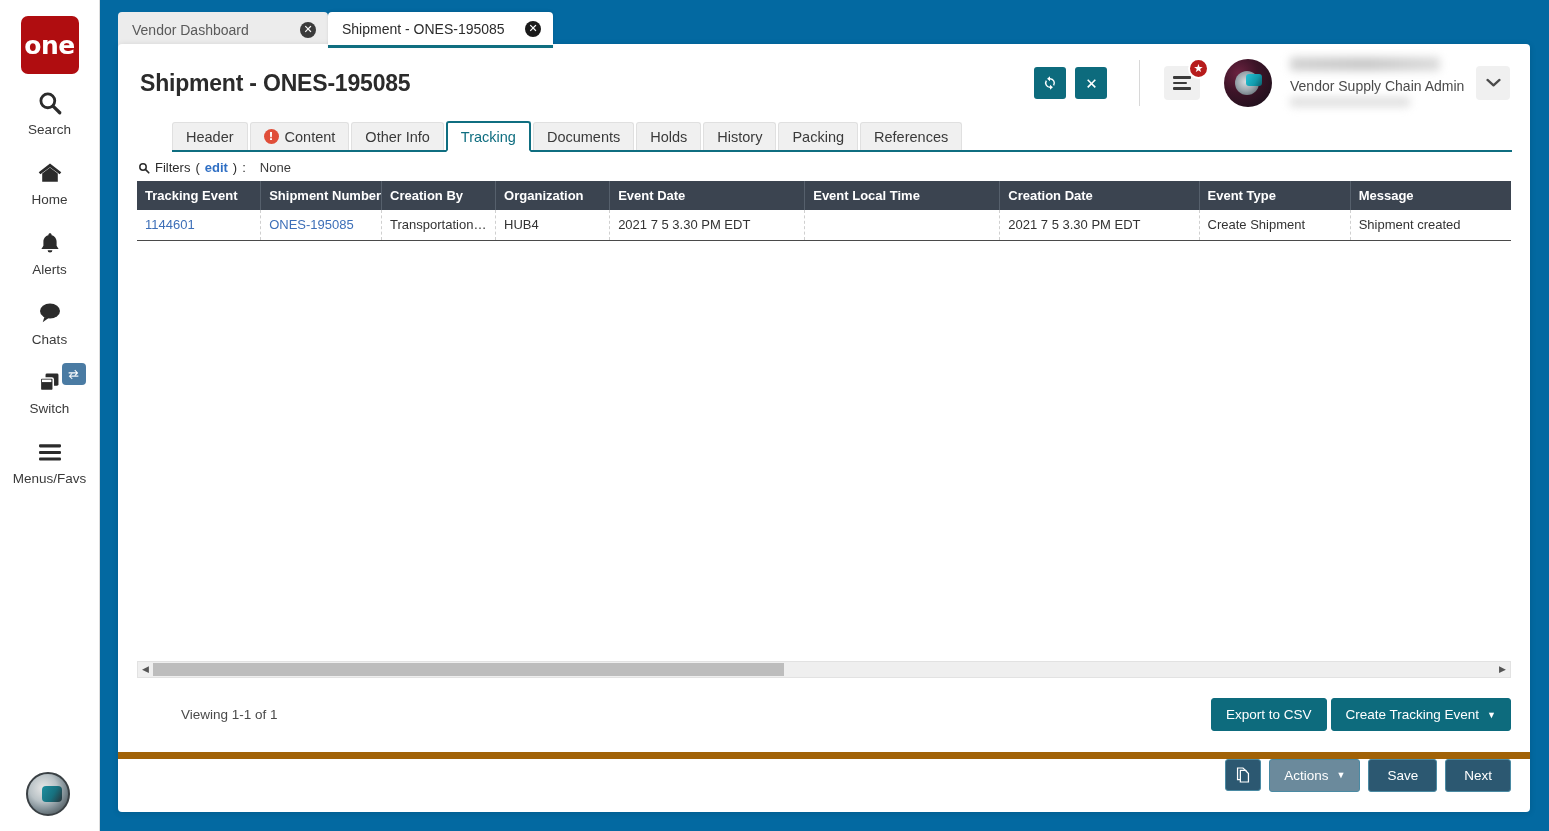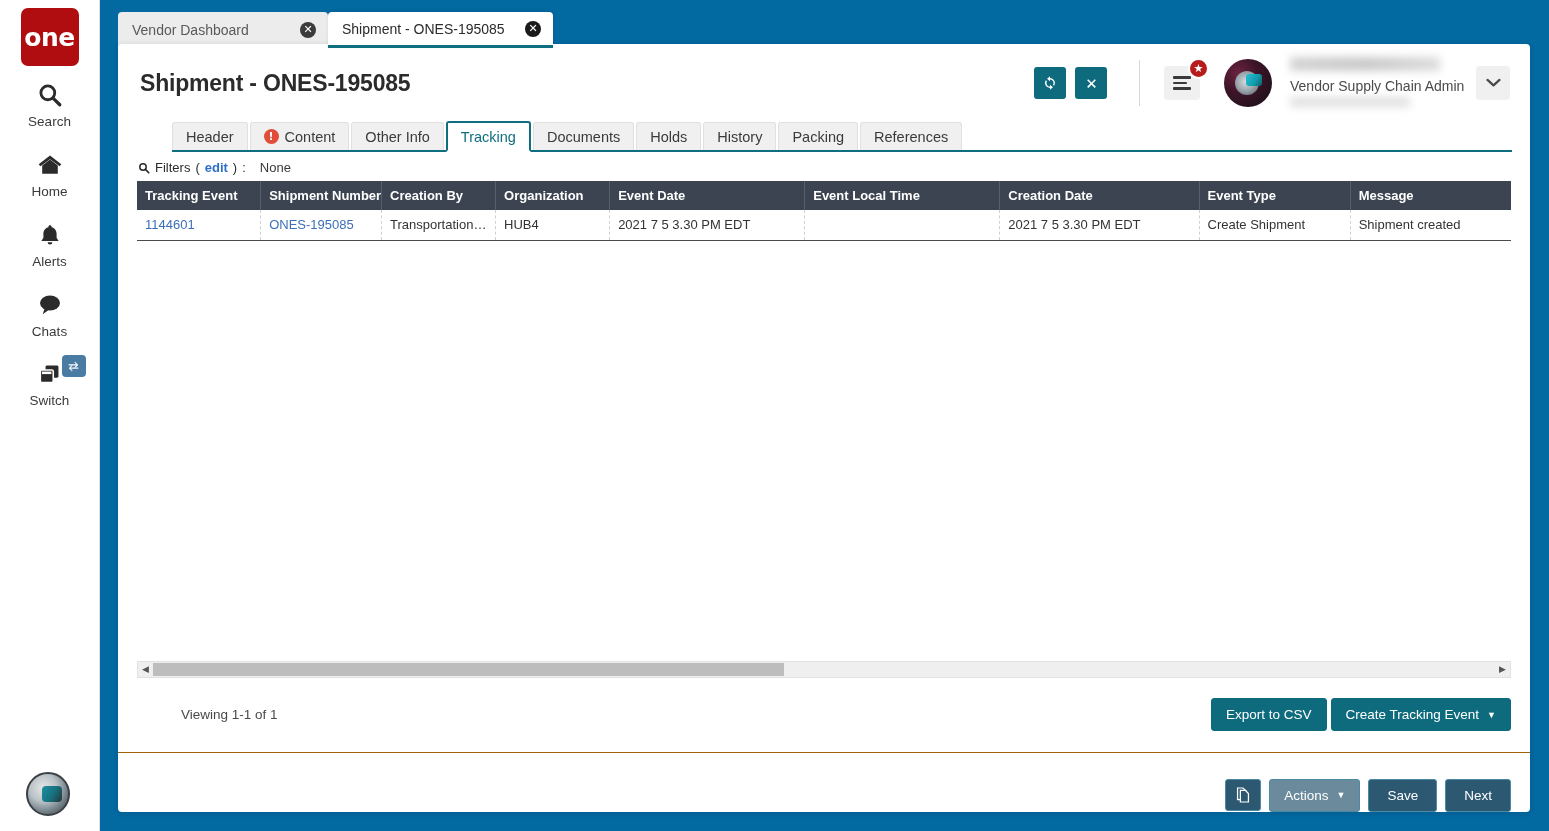--- a/index.html
+++ b/index.html
@@ -15,21 +15,21 @@
   .sidebar {
     width: 100px; height: 831px;
     background: #ffffff;
     border-right: 1px solid #dcdcdc;
     display: flex; flex-direction: column; align-items: center;
     flex: 0 0 100px;
     position: relative;
     z-index: 5;
   }
   .logo {
-    width: 58px; height: 58px; margin-top: 8px;
+    width: 58px; height: 58px; margin-top: 16px;
     background: #b00d10; border-radius: 7px;
     display: flex; align-items: center; justify-content: center;
     color: #fff; font-size: 25px; font-weight: 700; letter-spacing: -0.5px;
     font-family: "DejaVu Sans", sans-serif;
   }
   .nav-item {
     width: 100px; padding: 12px 0 6px 0;
     display: flex; flex-direction: column; align-items: center;
     cursor: pointer; position: relative;
   }
@@ -236,22 +236,22 @@
   .viewing { font-size: 13.5px; color: #4a4a4a; margin-left: 44px; }
   .row-viewing .r { margin-left: auto; display: flex; gap: 4px; }
   .btn-teal {
     background: #0d6b7d; color: #fff; border: 1px solid #0d6b7d;
     font-size: 13.5px; padding: 8px 14px; border-radius: 3px; cursor: pointer;
     display: flex; align-items: center; gap: 8px;
   }
 
   
   .footer {
-    border-top: 1px solid #a16207; height: 60px;
-    display: flex; align-items: flex-end; padding: 0 19px;
+    border-top: 7px solid #a16207; height: 60px;
+    display: flex; align-items: flex-start; padding: 0 19px;
   }
   .footer .r { margin-left: auto; display: flex; gap: 8px; align-items: center; }
   .btn-navy {
     background: #2c5871; color: #fff; border: 1px solid #4a8aa3;
     font-size: 13.5px; padding: 8px 18px; border-radius: 3px; cursor: pointer;
     display: flex; align-items: center; gap: 8px;
   }
   .btn-navy.icononly { padding: 7px 10px; font-size: 14px; }
   .btn-grey {
     background: #6b8a9c; color: #fff; border: 1px solid #4a8aa3;
@@ -320,20 +320,30 @@
       </span>
       <span class="nv-label">Switch</span>
       <span class="switch-badge">
         <svg width="13" height="13" viewBox="0 0 24 24">
             <path d="M3 8h14l-3.4-3.4 1.4-1.4L20.8 9l-5.8 5.8-1.4-1.4L17 10H3z" fill="#fff"></path>
             <path d="M21 16H7l3.4 3.4-1.4 1.4L3.2 15 9 9.2l1.4 1.4L7 14h14z" fill="#fff" opacity=".92"></path>
           </svg>
       </span>
     </div>
 
+    <div class="nav-item">
+      <span class="nv-ico">
+        <svg width="28" height="22" viewBox="0 0 24 20">
+            <rect x="2" y="3" width="20" height="2.8" rx="1" fill="#2b2b2b"></rect>
+            <rect x="2" y="9" width="20" height="2.8" rx="1" fill="#2b2b2b"></rect>
+            <rect x="2" y="15" width="20" height="2.8" rx="1" fill="#2b2b2b"></rect>
+          </svg>
+      </span>
+      <span class="nv-label">Menus/Favs</span>
+    </div>
 
     <div class="sb-avatar"></div>
   </div>
 
   <div class="right">
 
     <div class="tabstrip">
       <div class="btab">
         <span>Vendor Dashboard</span>
         <span class="btab-close">✕</span>

